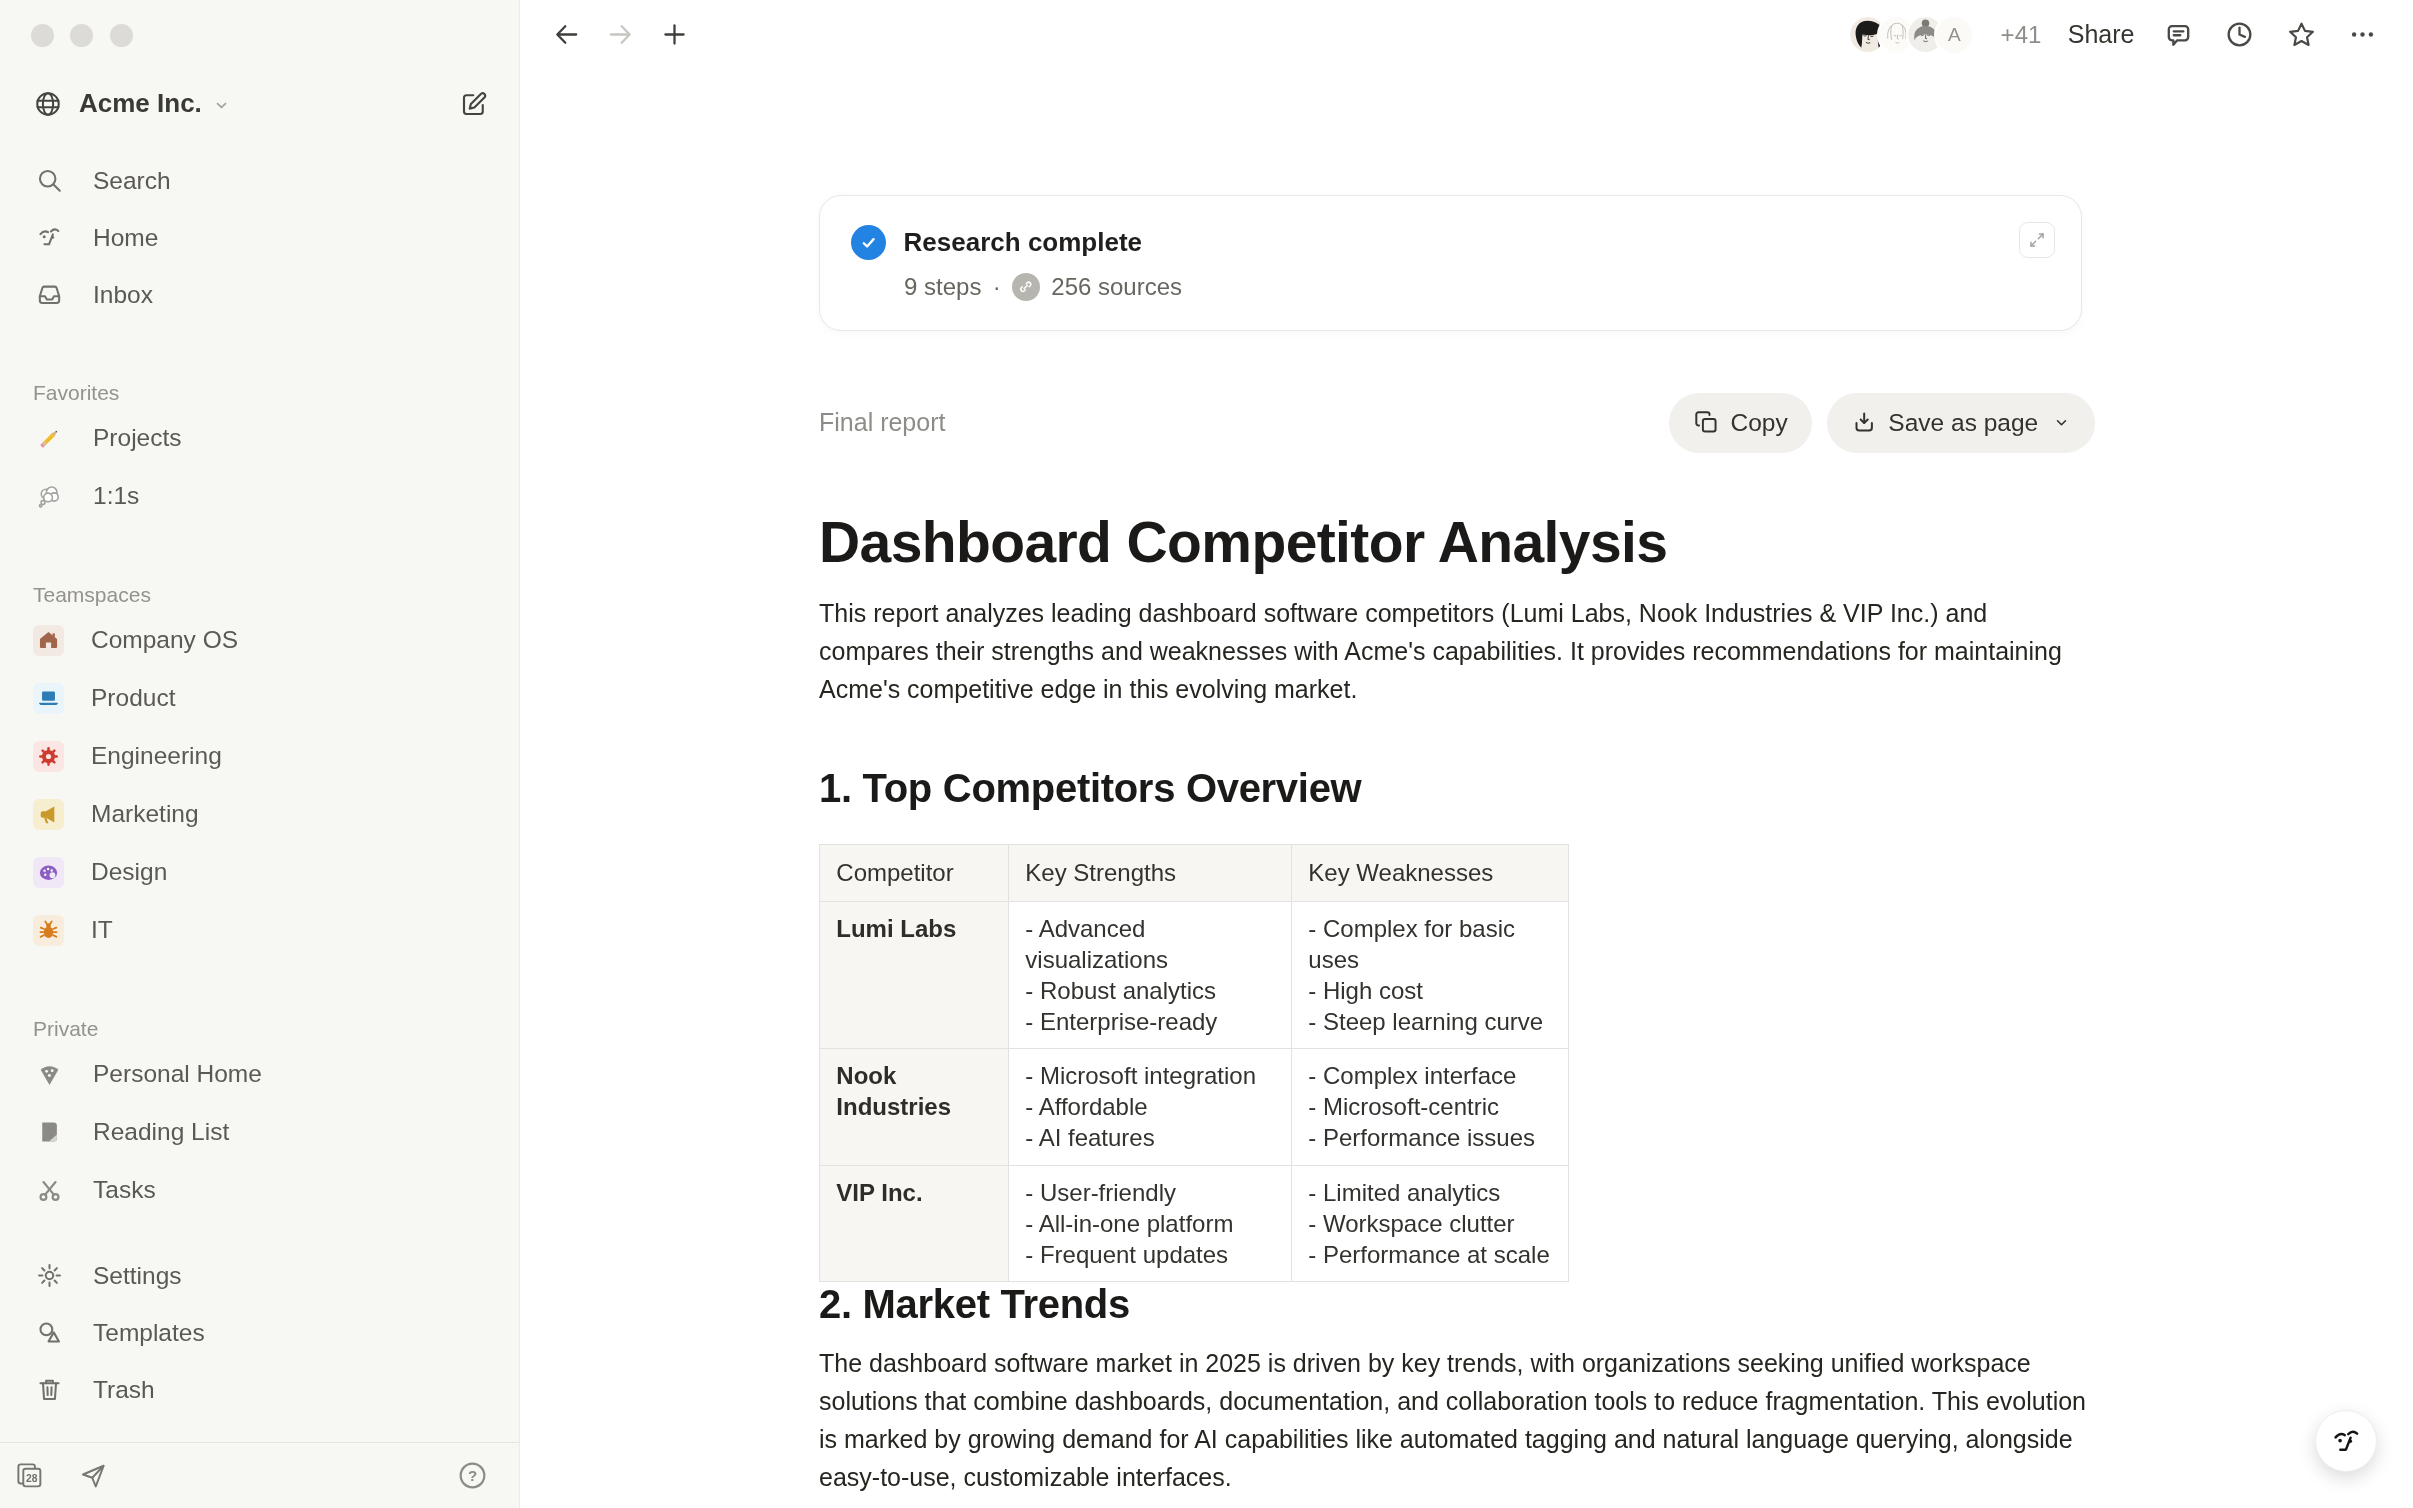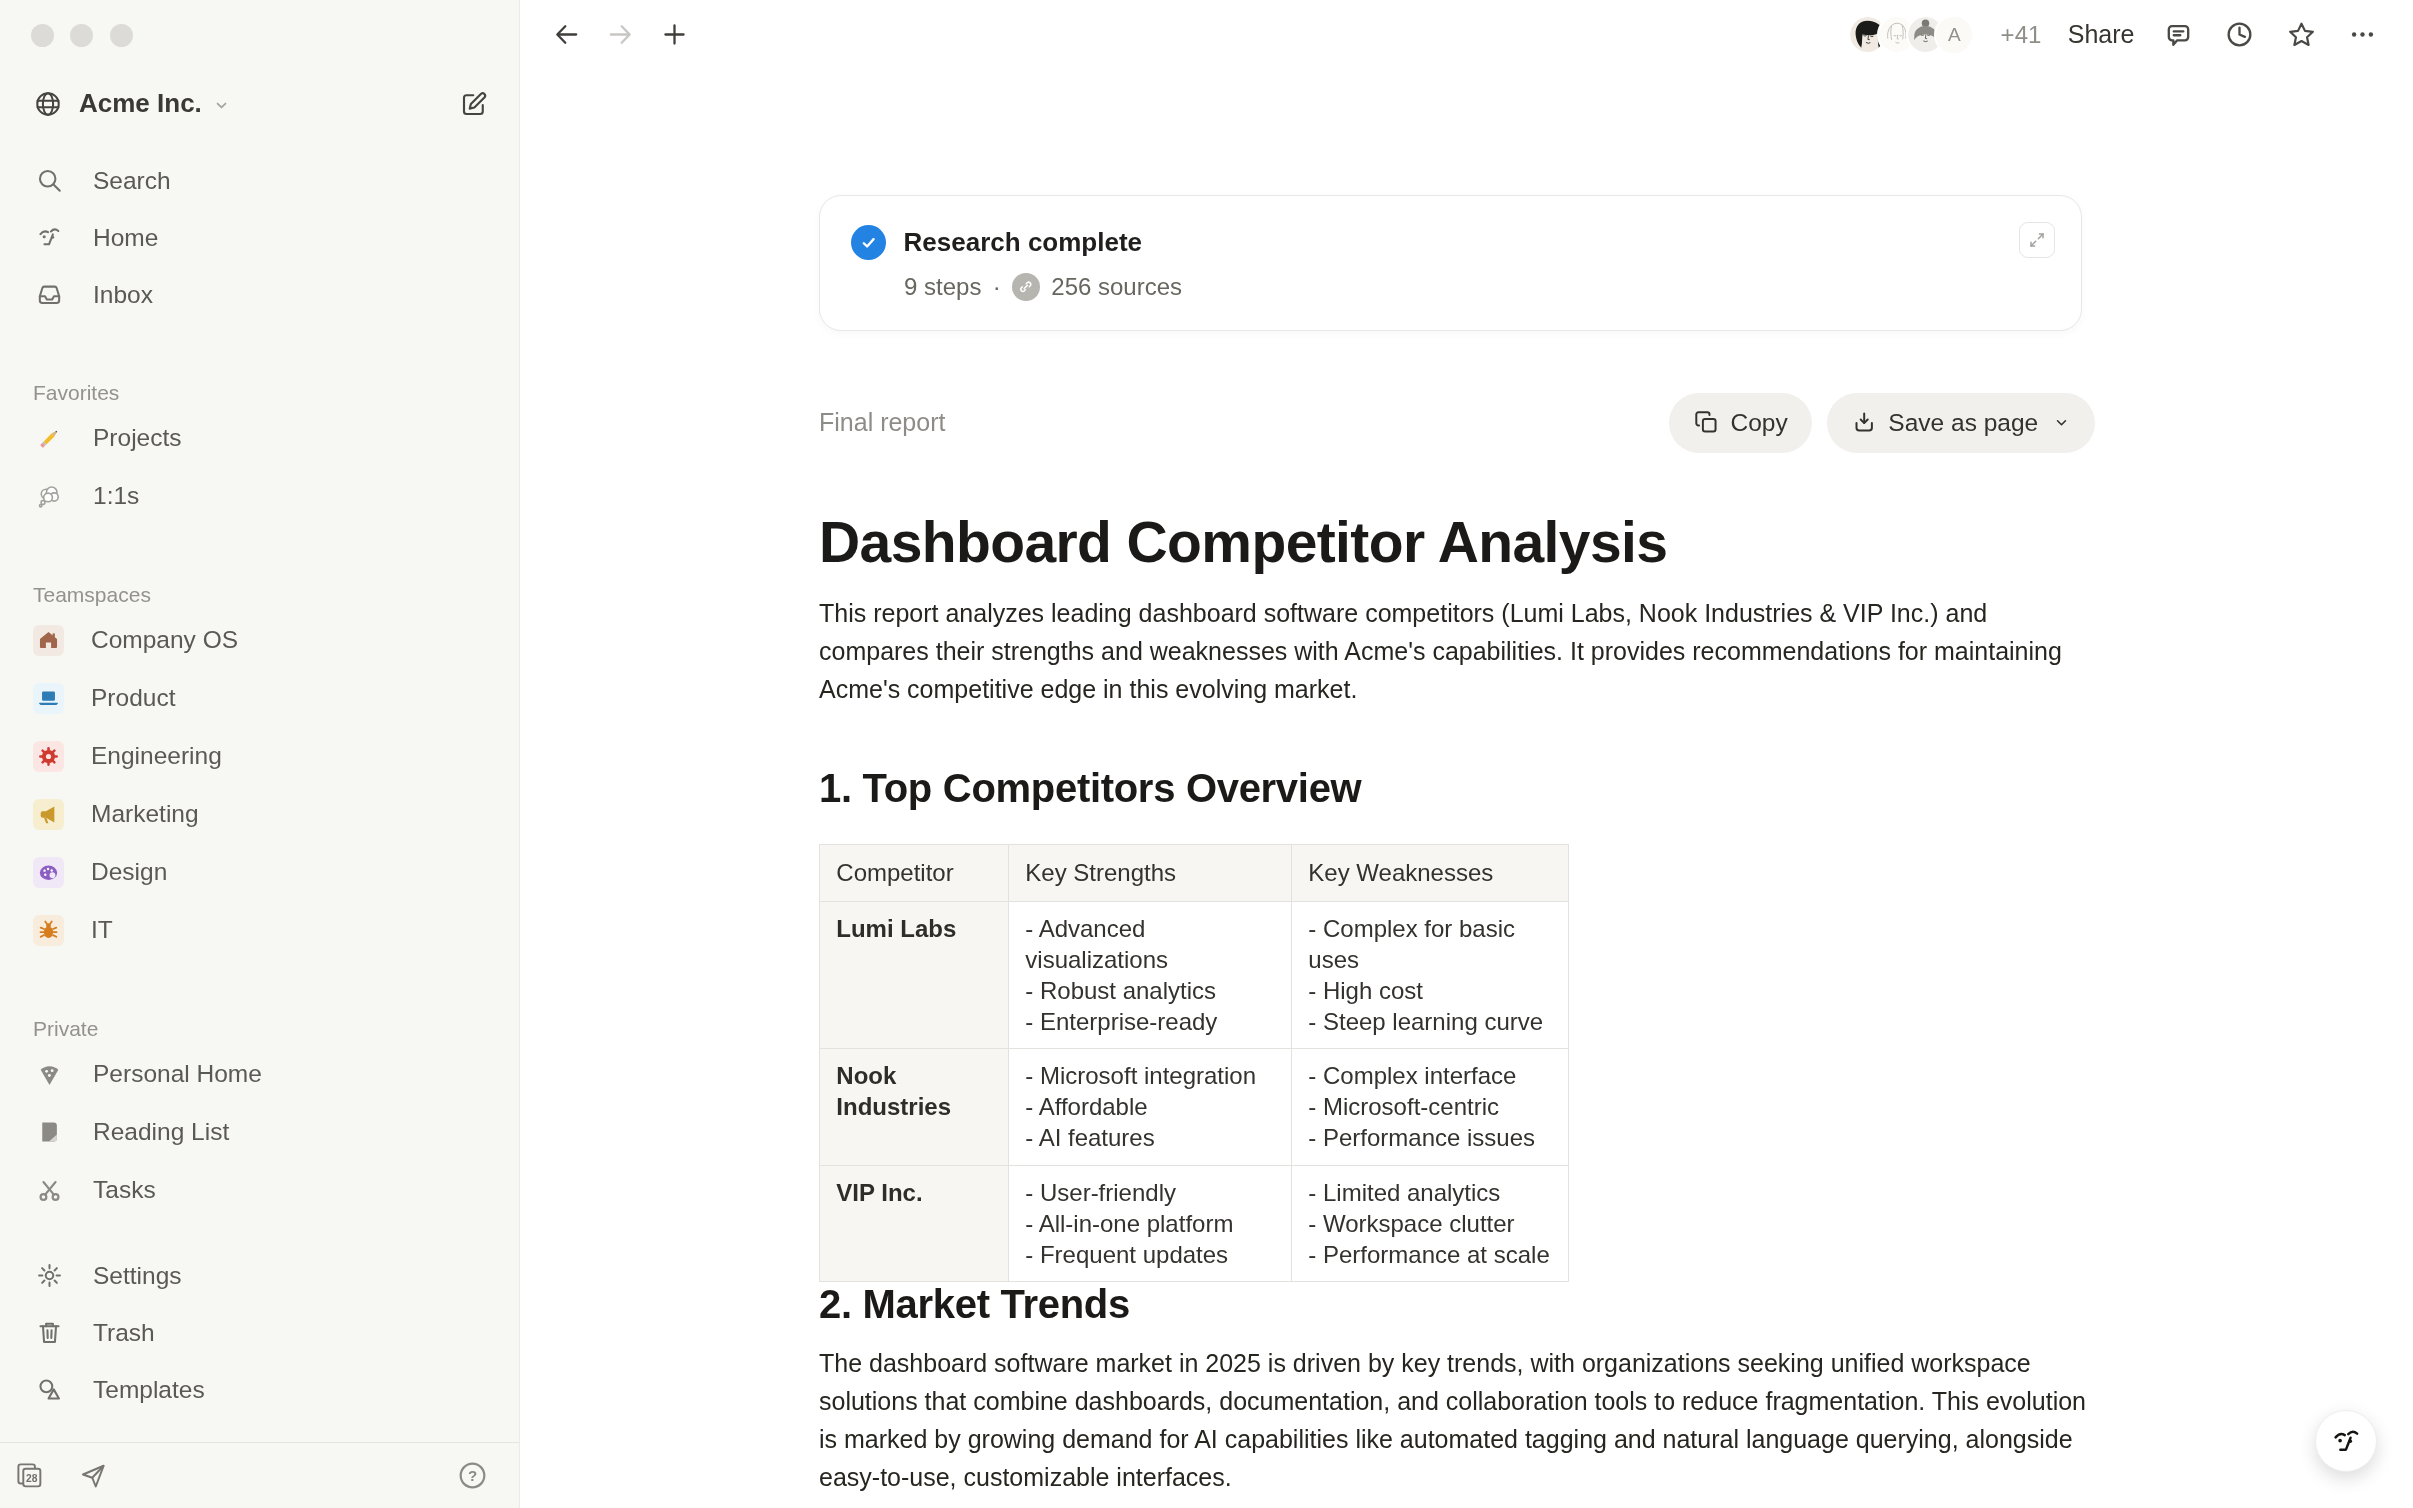--- a/index.html
+++ b/index.html
@@ -308,38 +308,38 @@
               <line x1="16.2" y1="16.2" x2="18.1" y2="18.1"></line>
             <line x1="5.9" y1="18.1" x2="7.8" y2="16.2"></line>
               <line x1="16.2" y1="7.8" x2="18.1" y2="5.9"></line>
           </g>
         </svg>
       </span>
       <span class="slabel">Settings</span>
     </div>
     <div class="srow">
       <span class="sicon">
+        <svg width="29" height="29" viewBox="0 0 24 24" fill="none" stroke="#71706B" stroke-width="1.7" stroke-linejoin="round">
+          <circle cx="9.4" cy="9.4" r="4.9"></circle>
+          <path d="M11.2 19.5l4.3-7.6 4.3 7.6z"></path>
+        </svg>
+      </span>
+      <span class="slabel">Templates</span>
+    </div>
+    <div class="srow">
+      <span class="sicon">
         <svg width="29" height="29" viewBox="0 0 24 24" fill="none" stroke="#71706B" stroke-width="1.7" stroke-linecap="round" stroke-linejoin="round">
           <line x1="4.5" y1="6.8" x2="19.5" y2="6.8"></line>
           <path d="M9.2 6.8V4.8h5.6v2"></path>
           <path d="M6.6 6.8l.9 13h9l.9-13"></path>
           <line x1="10.3" y1="10.2" x2="10.5" y2="16.6"></line>
             <line x1="13.7" y1="10.2" x2="13.5" y2="16.6"></line>
         </svg>
       </span>
       <span class="slabel">Trash</span>
-    </div>
-    <div class="srow">
-      <span class="sicon">
-        <svg width="29" height="29" viewBox="0 0 24 24" fill="none" stroke="#71706B" stroke-width="1.7" stroke-linejoin="round">
-          <circle cx="9.4" cy="9.4" r="4.9"></circle>
-          <path d="M11.2 19.5l4.3-7.6 4.3 7.6z"></path>
-        </svg>
-      </span>
-      <span class="slabel">Templates</span>
     </div>
     <div class="sb-divider"></div>
     <div class="sb-bar">
       <span>
         <svg width="31" height="31" viewBox="0 0 24 24" fill="none" stroke="#77766F" stroke-width="1.5">
           <rect x="3.4" y="3.4" width="12.8" height="14.8" rx="1.8"></rect>
           <rect x="7.2" y="6.8" width="13.2" height="13.6" rx="1.8" fill="#F7F7F4"></rect>
           <text x="13.8" y="17.2" text-anchor="middle" font-size="8" font-weight="600" fill="#716F6A" stroke="none">28</text>
         </svg>
       </span>

